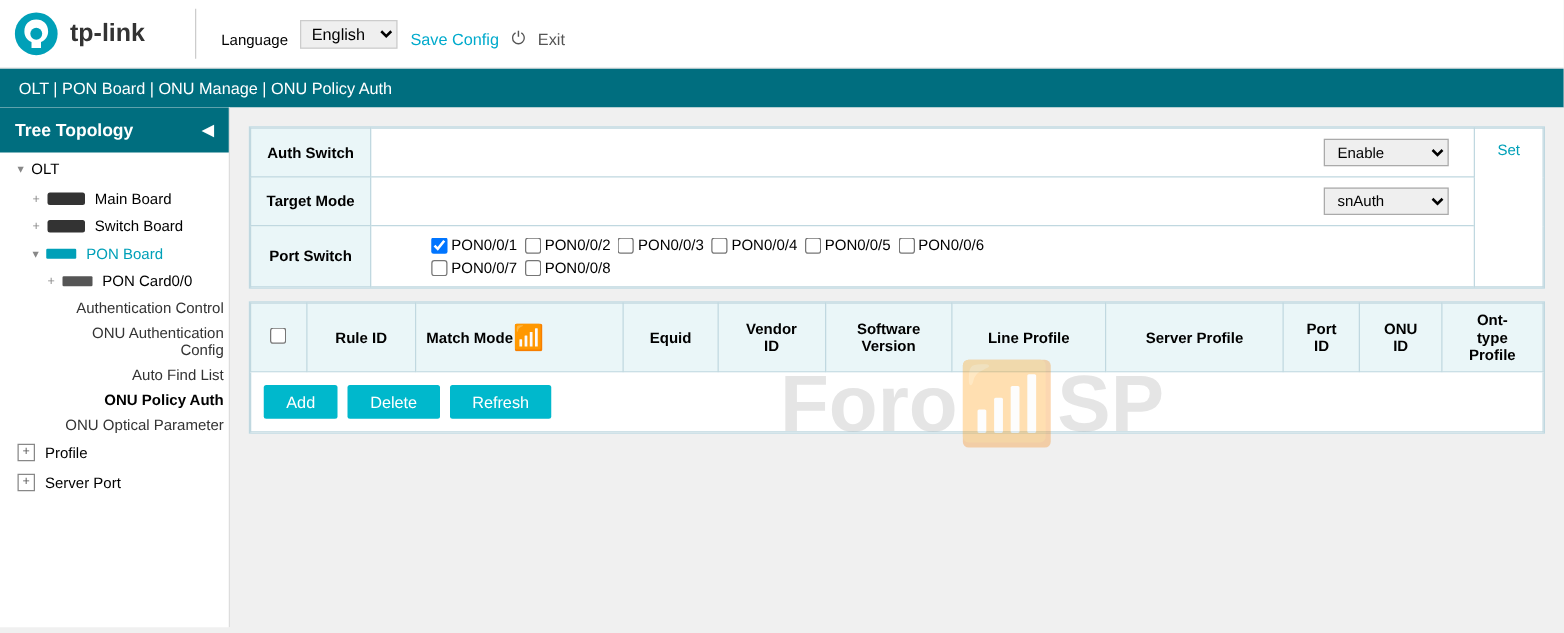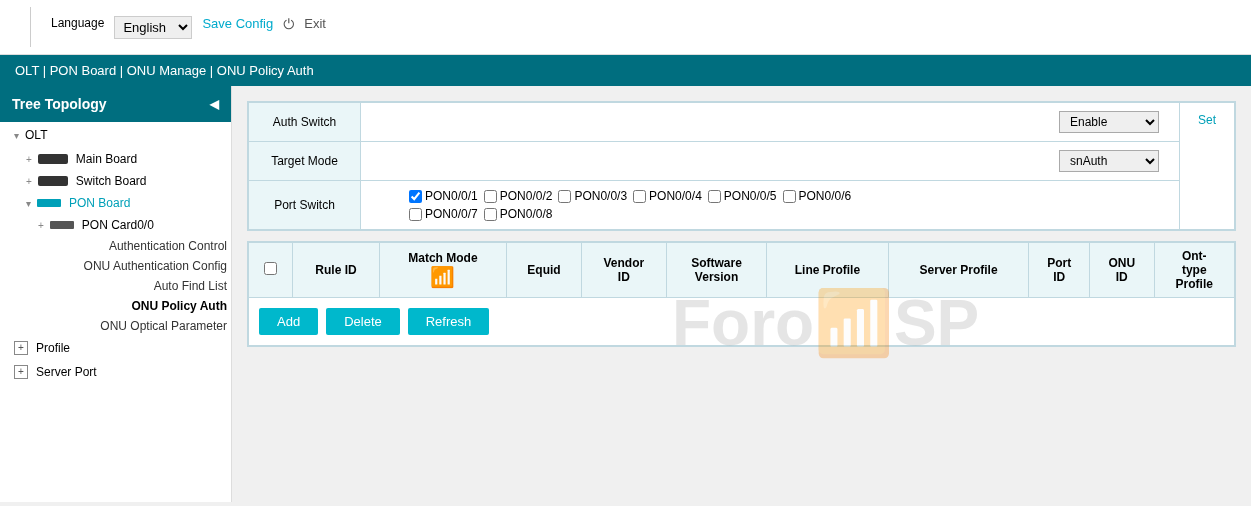--- a/index.html
+++ b/index.html
@@ -38,21 +38,21 @@
     .header-info {
       display: flex;
       align-items: center;
       gap: 20px;
       flex: 1;
       color: #555;
       font-size: 13px;
     }
     .header-actions {
       display: flex;
-      align-items: flex-start;
+      align-items: flex-end;
       gap: 10px;
     }
     .header-actions select {
       border: 1px solid #ccc;
       padding: 2px 4px;
       font-size: 13px;
     }
     .save-config-btn {
       color: #00aacc;
       cursor: pointer;
@@ -78,21 +78,21 @@
     }
 
     
     .main-layout {
       display: flex;
       height: calc(100vh - 90px);
     }
 
     
     .sidebar {
-      width: 232px;
+      width: 184px;
       background: #fff;
       border-right: 1px solid #ddd;
       flex-shrink: 0;
     }
     .sidebar-header {
       background: #006e7f;
       color: #fff;
       padding: 10px 12px;
       font-size: 14px;
       font-weight: bold;
@@ -189,22 +189,22 @@
       width: 100%;
       border-collapse: collapse;
     }
     .auth-table td {
       border: 1px solid #c0d8e0;
       padding: 8px 12px;
       vertical-align: middle;
     }
     .auth-label {
       background: #eaf6f8;
-      font-weight: normal;
-      width: 112px;
+      font-weight: bold;
+      width: 96px;
       text-align: center;
     }
     .auth-value {
       padding: 8px 12px;
     }
     .auth-value select {
       border: 1px solid #aaa;
       padding: 2px 6px;
       font-size: 12px;
       min-width: 100px;
@@ -283,20 +283,29 @@
       z-index: 100;
       left: 440px;
       top: 200px;
       white-space: nowrap;
     }
   </style>
 </head>
 <body>
 
 <div class="header">
+  <div class="header-logo">
+
+    <svg class="logo-icon" viewBox="0 0 40 40" xmlns="http://www.w3.org/2000/svg">
+      <circle cx="20" cy="20" r="18" fill="#00a0b8"></circle>
+      <path d="M20 8 C14 8, 10 12, 10 18 C10 22, 12 25, 16 27 L16 32 L24 32 L24 27 C28 25, 30 22, 30 18 C30 12, 26 8, 20 8Z" fill="white"></path>
+      <circle cx="20" cy="20" r="5" fill="#00a0b8"></circle>
+    </svg>
+    <span class="logo-text">tp-link</span>
+  </div>
   <div class="header-divider"></div>
   <div class="header-actions">
     <span>Language</span>
     <select>
       <option>English</option>
       <option>Chinese</option>
     </select>
     <a class="save-config-btn">Save Config</a>
     <span class="power-icon">⏻</span>
     <span class="exit-link">Exit</span>
@@ -426,21 +435,21 @@
       </table>
     </div>
 
     <div class="data-panel">
       <table class="data-table">
         <thead>
           <tr>
             <th><input type="checkbox" style=""></th>
             <th>Rule ID</th>
             <th>
-              <div style="display:flex;flex-direction:column;align-items:center;">
+              <div style="display:flex;flex-direction:row;align-items:center;">
                 <span>Match Mode</span>
                 <span class="wifi-icon">📶</span>
               </div>
             </th>
             <th>Equid</th>
             <th>
               <span>Vendor<br>ID</span>
             </th>
             <th>
               <span>Software<br>Version</span>

